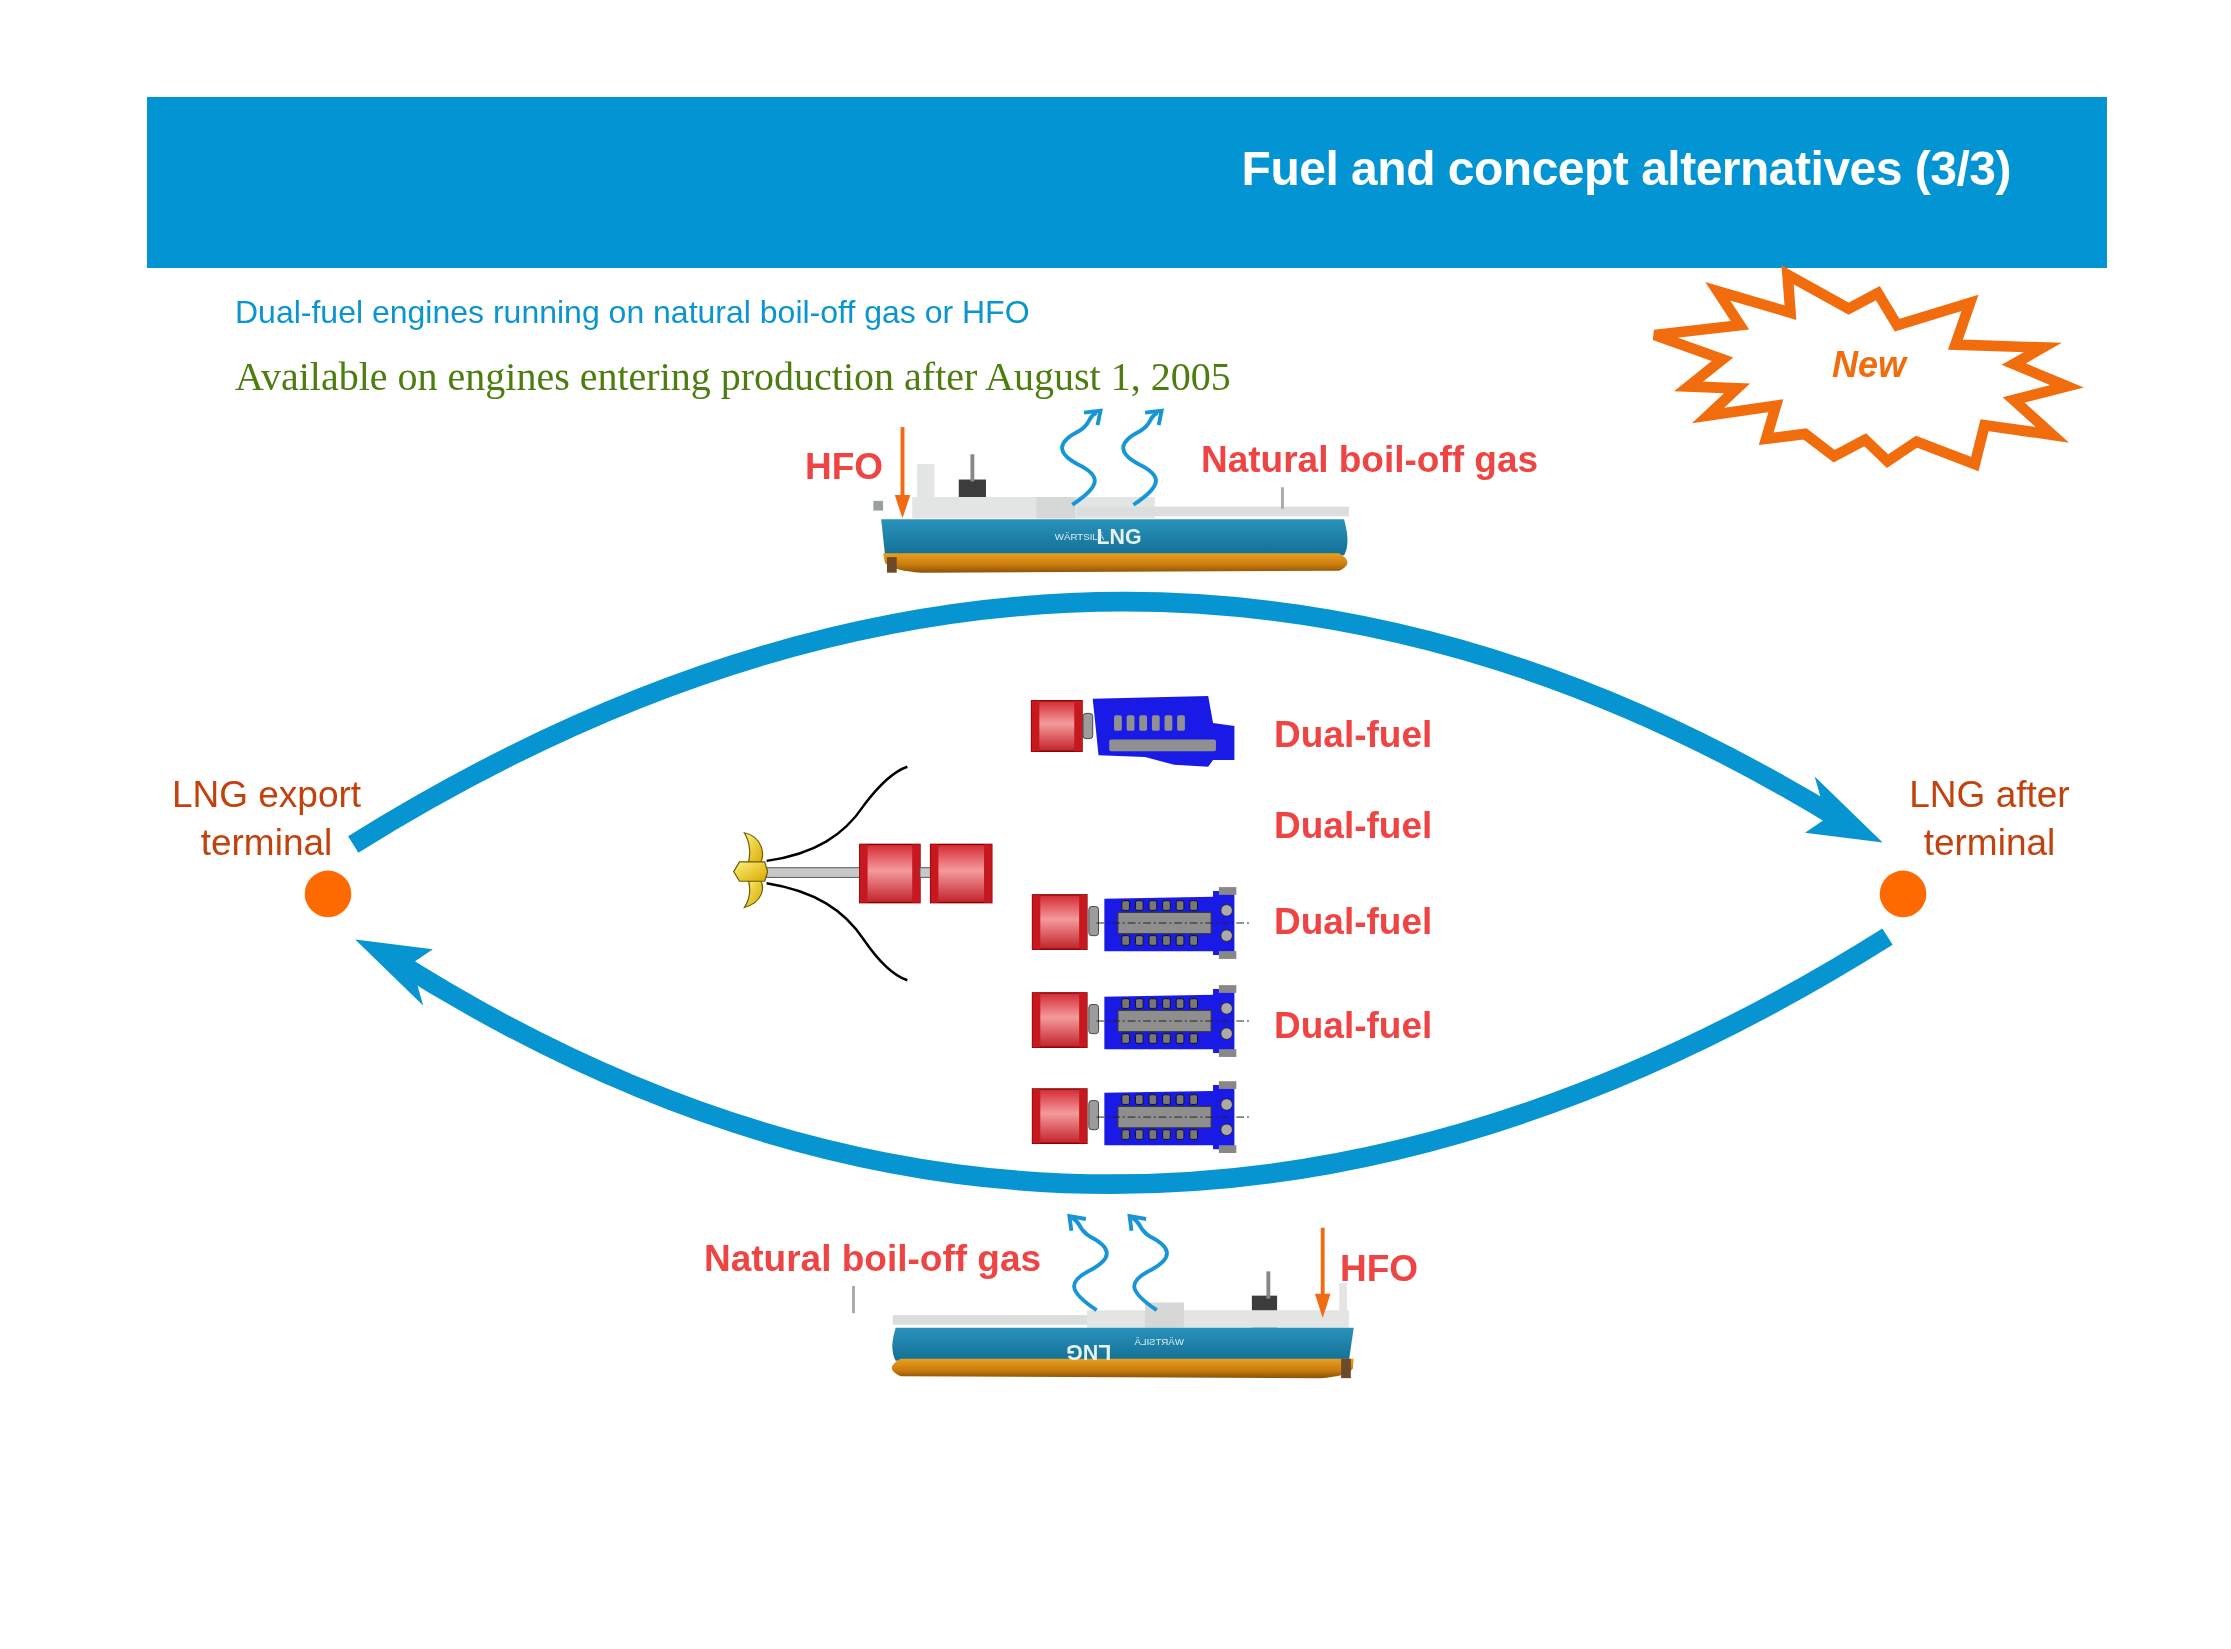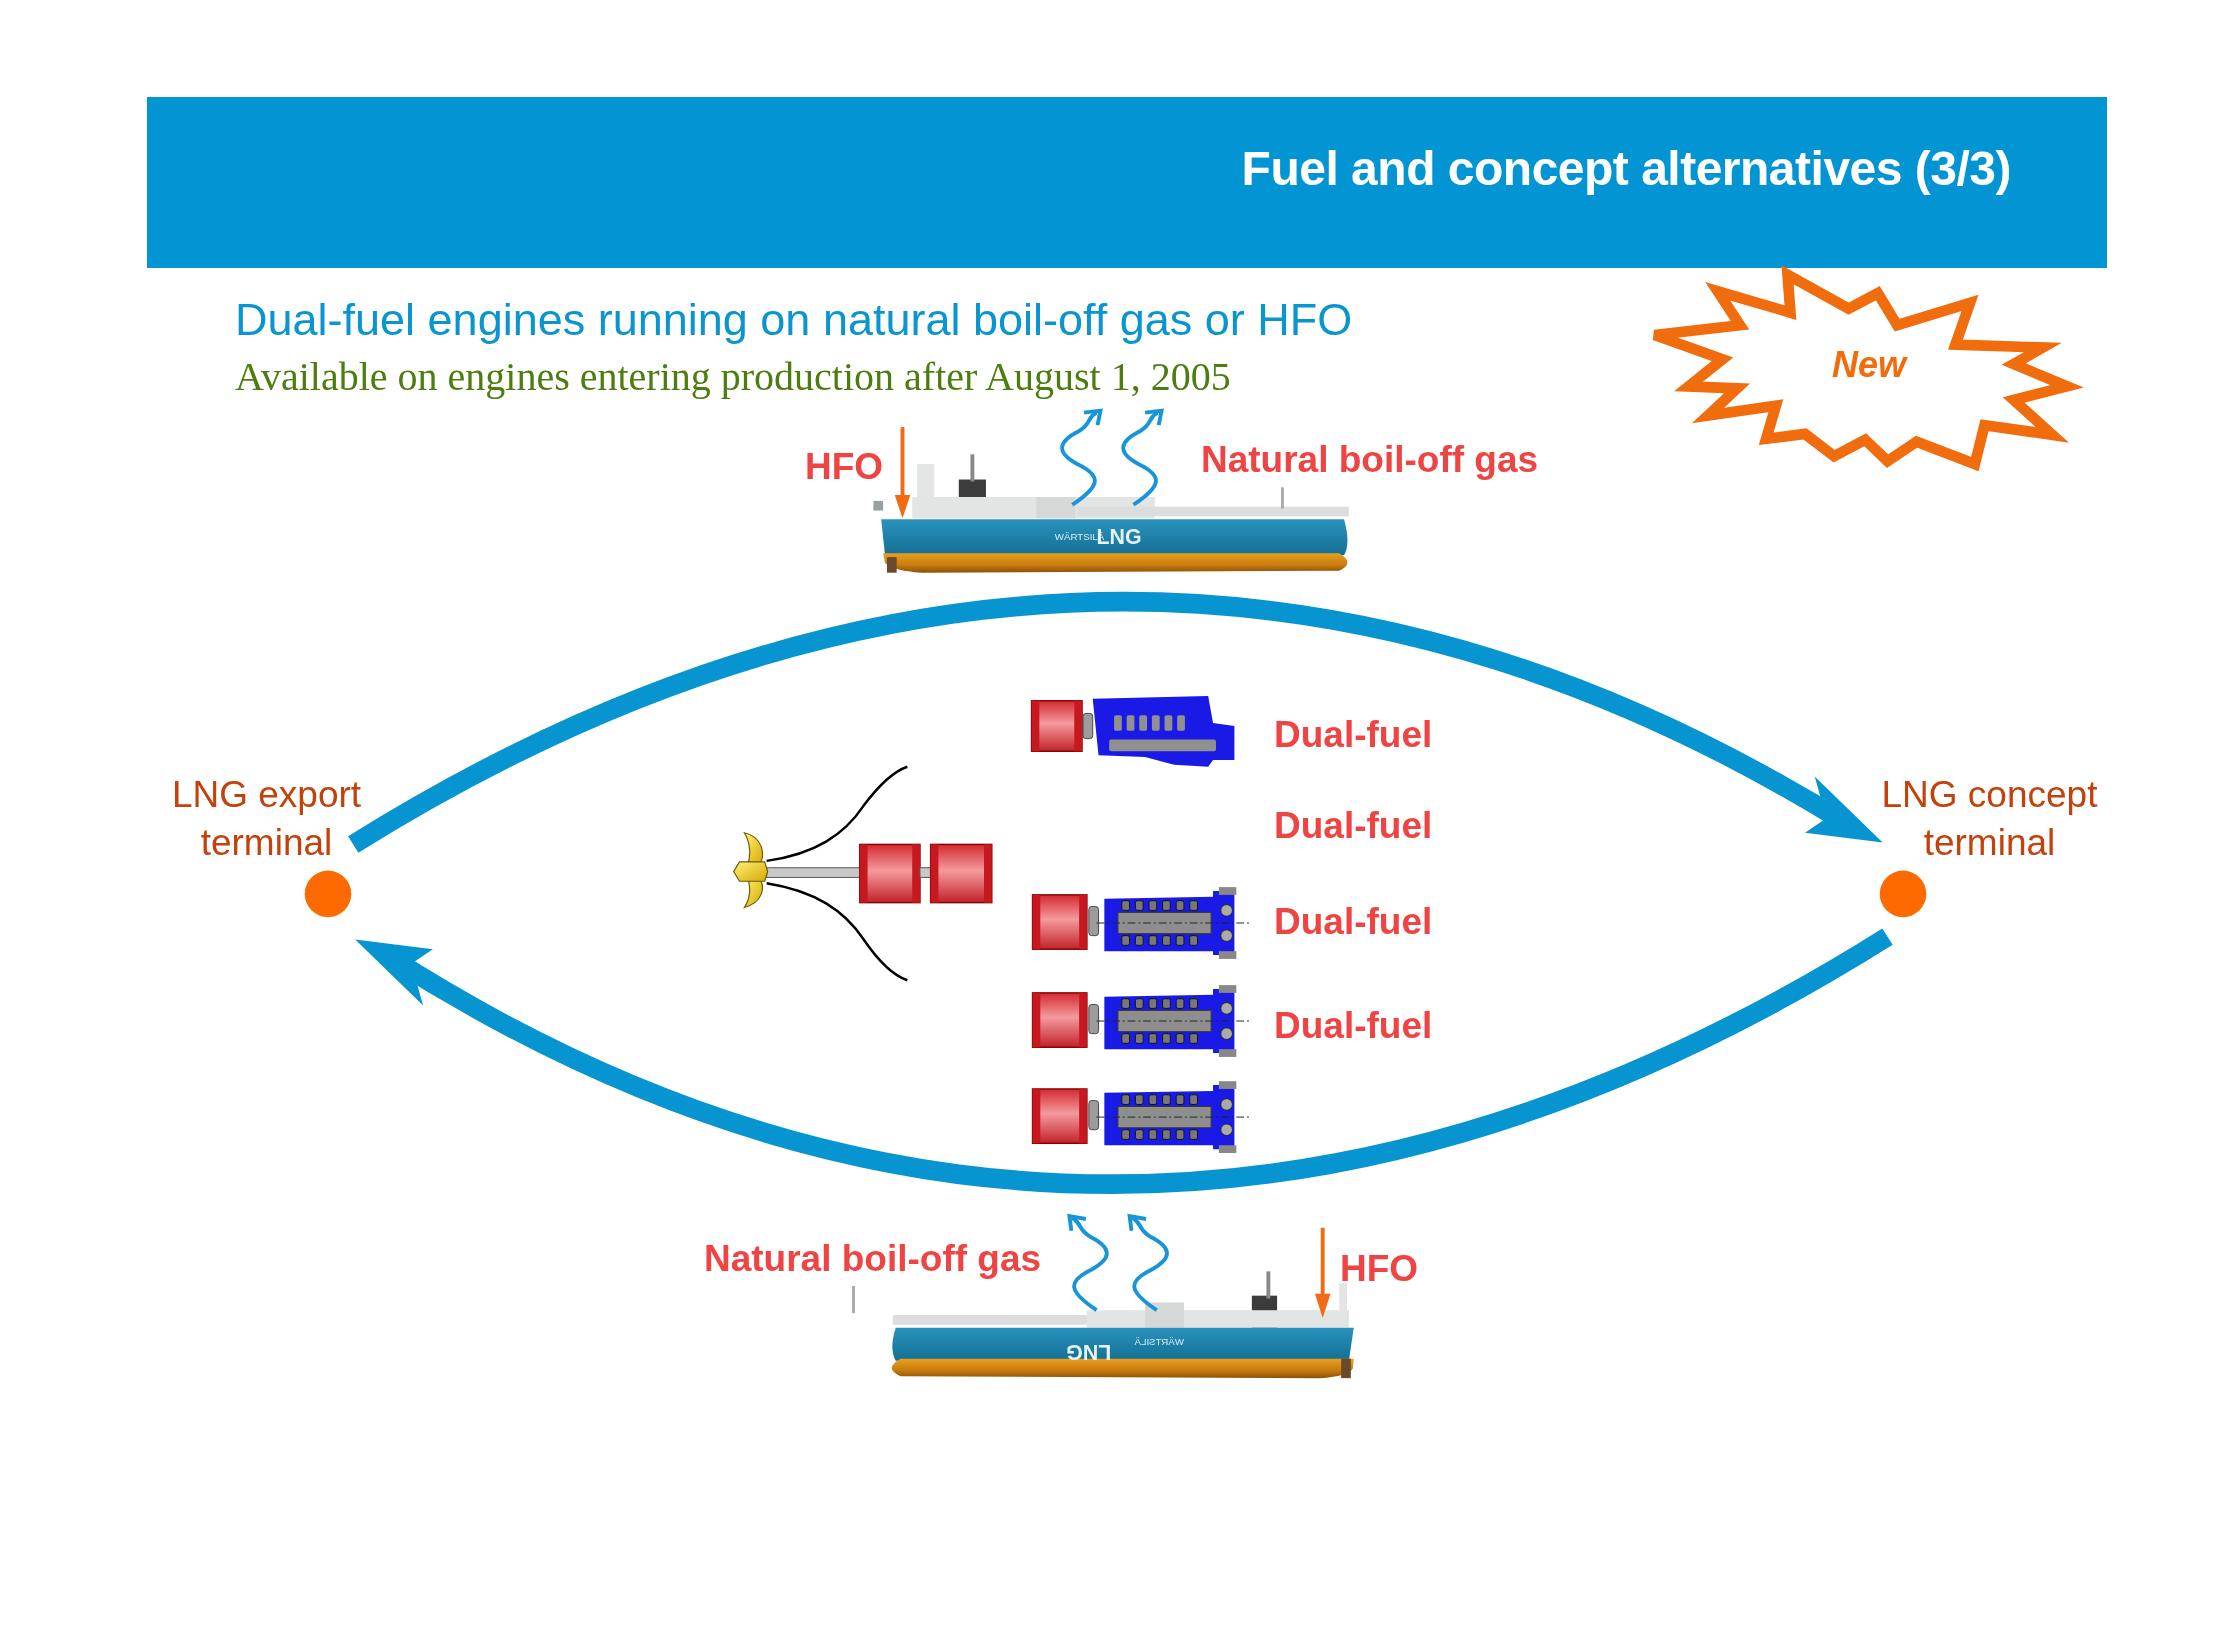--- a/index.html
+++ b/index.html
@@ -2,21 +2,21 @@
 <html><head>
 <meta charset="utf-8">
 <style>
   html, body { margin: 0; padding: 0; background: #ffffff; }
   body { width: 2232px; height: 1650px; position: relative; overflow: hidden;
          font-family: "Liberation Sans", sans-serif; }
   .abs { position: absolute; }
   #header-band { left: 147px; top: 97px; width: 1960px; height: 171px; background: #0395d3; }
   #page-title { right: 221px; top: 141px; color: #ffffff; font-weight: bold; font-size: 48px;
                 letter-spacing: -0.5px; white-space: nowrap; }
-  #subtitle { left: 235px; top: 294px; color: #0b95d0; font-size: 45px; white-space: nowrap; }
+  #subtitle { left: 235px; top: 294px; color: #0b95d0; font-size: 32px; white-space: nowrap; }
   #availability { left: 235px; top: 353px; color: #4d7c0f; font-size: 40px; white-space: nowrap; font-family: Liberation Serif, serif; }
   .lbl { color: #ef4444; font-size: 37px; white-space: nowrap; font-weight: bold; }
   .terminal { color: #c2410c; font-size: 37px; text-align: center; line-height: 48px; width: 233px; }
   #diagram { left: 0; top: 0; width: 2232px; height: 1650px; }
   #new-text { color: #f06c0c; font-size: 36px; font-weight: bold; font-style: italic; }
 </style>
 </head>
 <body>
 
 <div id="header-band" class="abs"></div>
@@ -251,21 +251,21 @@
 <div class="abs lbl" style="left:805px; top:446px;">HFO</div>
 <div class="abs lbl" style="left:1201px; top:439px;">Natural boil-off gas</div>
 <div class="abs lbl" style="left:704px; top:1238px;">Natural boil-off gas</div>
 <div class="abs lbl" style="left:1340px; top:1248px;">HFO</div>
 
 <div class="abs terminal" style="left:150px; top:771px;">
   <div>LNG export</div>
   <div>terminal</div>
 </div>
 <div class="abs terminal" style="left:1873px; top:771px;">
-  <div>LNG concept</div>
+  <div>LNG after</div>
   <div>terminal</div>
 </div>
 
 <div class="abs lbl" style="left:1274px; top:714px;">Dual-fuel</div>
 <div class="abs lbl" style="left:1274px; top:805px;">Dual-fuel</div>
 <div class="abs lbl" style="left:1274px; top:901px;">Dual-fuel</div>
 <div class="abs lbl" style="left:1274px; top:1005px;">Dual-fuel</div>
 
 <div id="new-text" class="abs" style="left:1832px; top:344px;">New</div>
 

